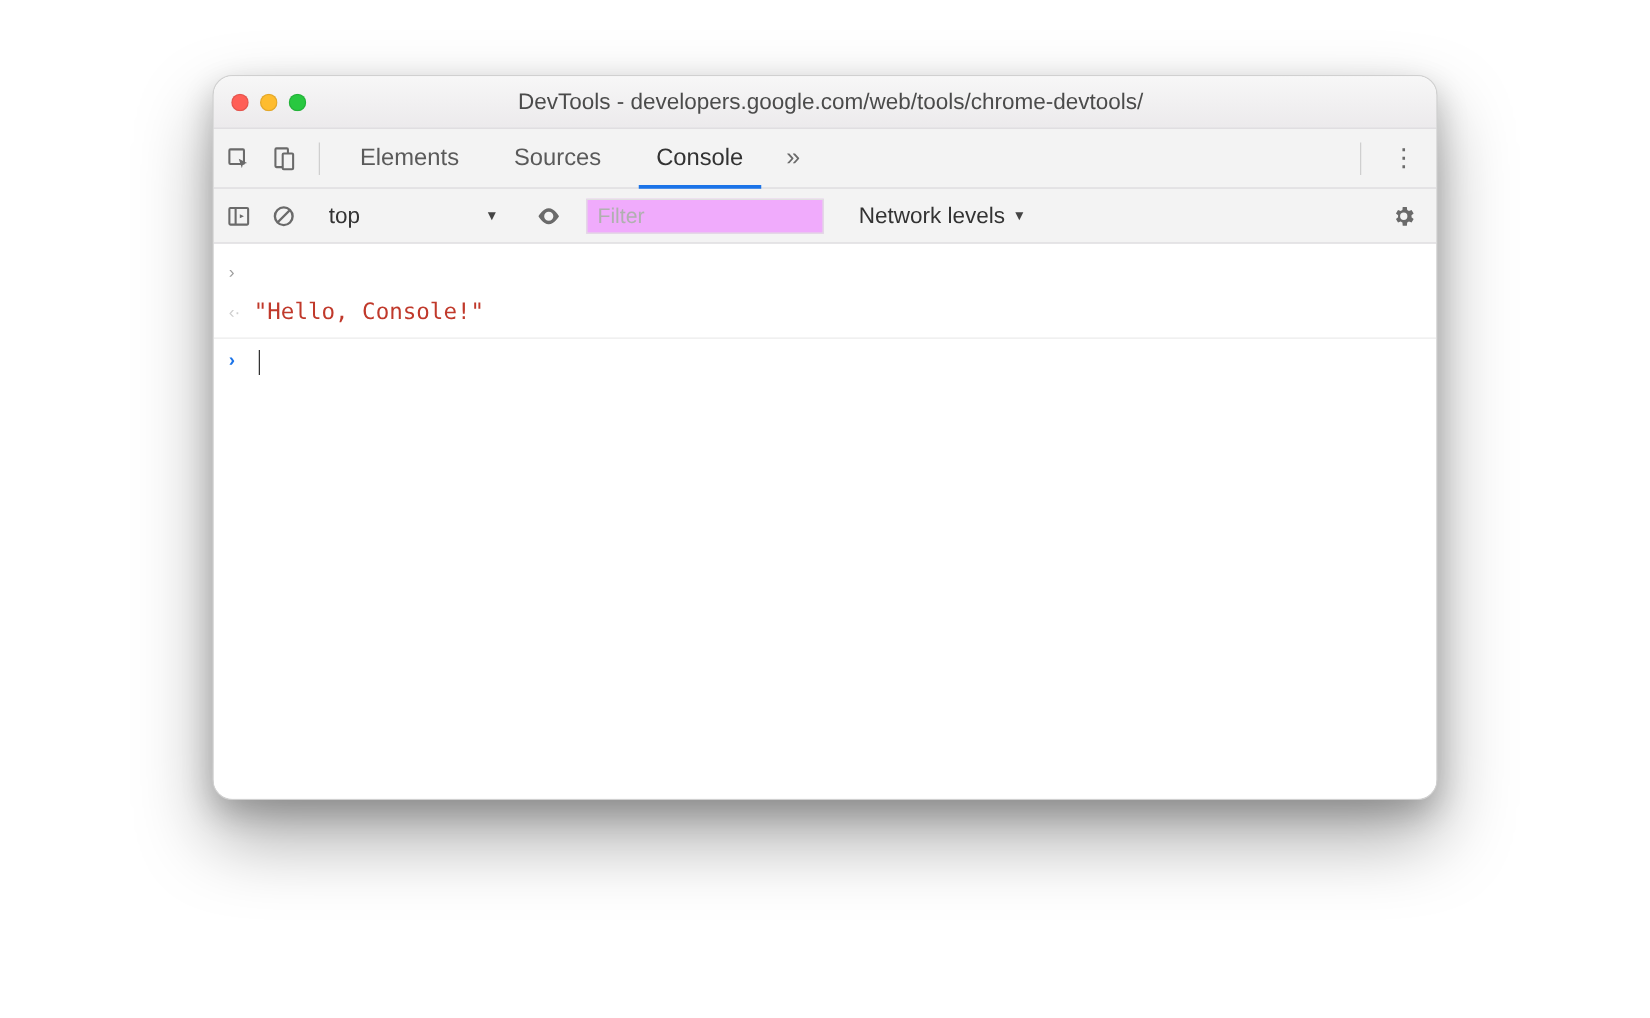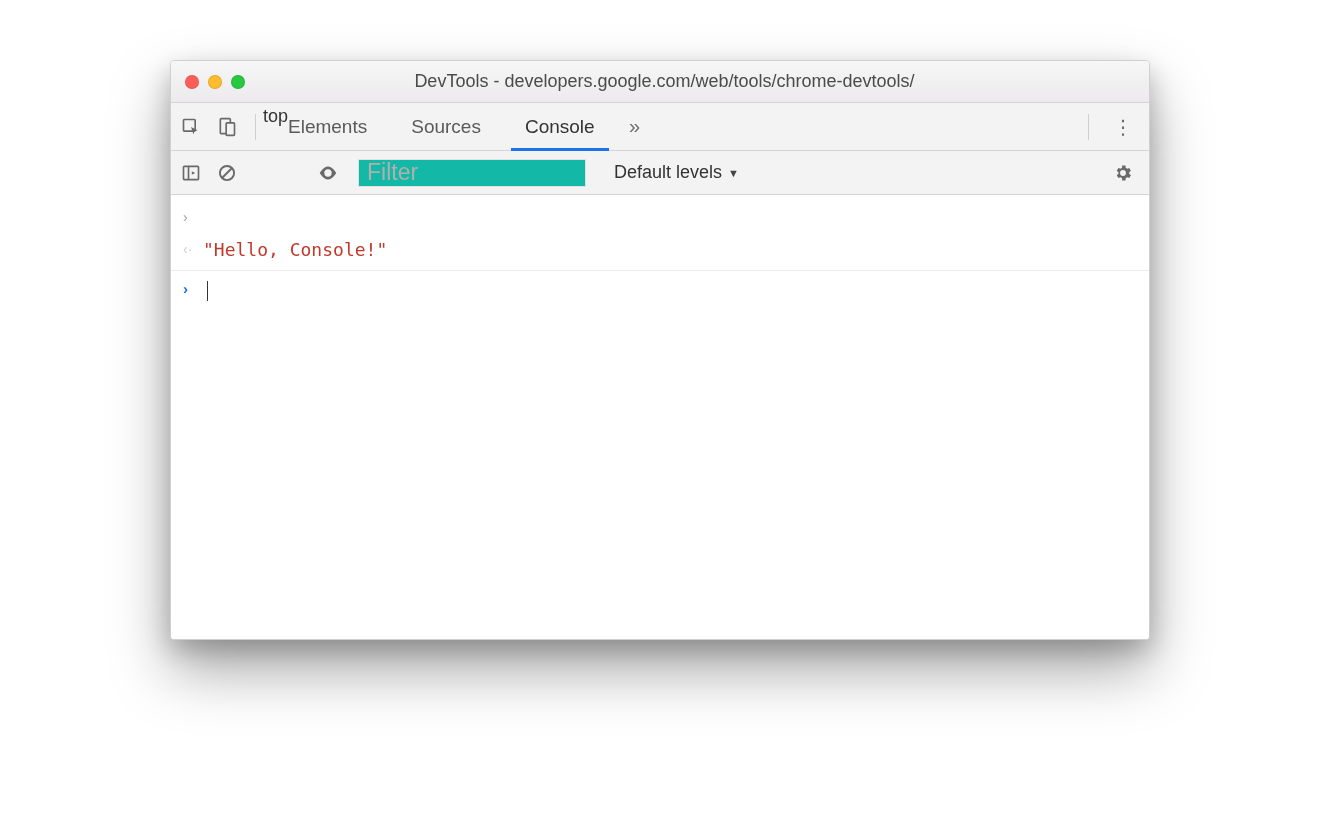--- a/index.html
+++ b/index.html
@@ -10,21 +10,21 @@
     height: 814px;
     display: flex;
     align-items: flex-start;
     justify-content: center;
     padding-top: 60px;
   }
   .window {
     width: 980px;
     height: 580px;
     background: #fff;
-    border-radius: 4px;
+    border-radius: 16px;
     border: 1px solid #d0d0d0;
     box-shadow: 0 30px 60px rgba(0,0,0,0.35), 0 10px 25px rgba(0,0,0,0.2);
     overflow: hidden;
     display: flex;
     flex-direction: column;
   }
   .titlebar {
     height: 42px;
     background: linear-gradient(#f7f7f7, #eceaec);
     border-bottom: 1px solid #d6d4d7;
@@ -110,30 +110,29 @@
     gap: 8px;
   }
   .context-select {
     display: flex;
     align-items: center;
     gap: 100px;
     padding: 0 10px 0 6px;
     cursor: pointer;
     color: #333;
     font-size: 18px;
-    flex-direction: column;
   }
   .caret-down { font-size: 11px; color: #444; }
   .filter-input {
-    width: 228px;
+    width: 190px;
     height: 28px;
-    background: #14b8a6;
+    background: #f0abfc;
     border: 1px solid #e0e0e0;
     padding: 0 8px;
-    font-size: 23px;
+    font-size: 17px;
     color: #333;
   }
   .filter-input::placeholder { color: #b0b0b0; }
   .levels {
     display: flex;
     align-items: center;
     gap: 6px;
     cursor: pointer;
     font-size: 18px;
     color: #333;
@@ -240,21 +239,21 @@
     <div class="sep"></div>
     <div class="iconbtn">
       <svg width="22" height="22" viewBox="0 0 24 24" fill="#6a6a6a">
         <path d="M12 5 C7 5 3 12 3 12 s4 7 9 7 9-7 9-7 S17 5 12 5z M12 16 a4 4 0 1 1 0-8 4 4 0 0 1 0 8z"></path>
         <circle cx="12" cy="12" r="2" fill="#f3f3f3"></circle>
       </svg>
     </div>
     <div class="sep"></div>
     <input class="filter-input" type="text" placeholder="Filter" style="">
     <div class="levels">
-      <span>Default levels</span>
+      <span>Network levels</span>
       <span class="caret-down">▼</span>
     </div>
     <div class="spacer"></div>
     <div class="sep"></div>
     <div class="gear">
       <svg width="20" height="20" viewBox="0 0 24 24" fill="#6a6a6a">
         <path d="M19.4 13a7.5 7.5 0 0 0 .1-1 7.5 7.5 0 0 0-.1-1l2.1-1.6-2-3.4-2.5 1a7.5 7.5 0 0 0-1.7-1L15 3h-4l-.3 2.9a7.5 7.5 0 0 0-1.7 1l-2.5-1-2 3.4L6.6 11a7.5 7.5 0 0 0-.1 1 7.5 7.5 0 0 0 .1 1l-2.1 1.6 2 3.4 2.5-1a7.5 7.5 0 0 0 1.7 1L11 21h4l.3-2.9a7.5 7.5 0 0 0 1.7-1l2.5 1 2-3.4Zm-7.4 2.5A3.5 3.5 0 1 1 15.5 12 3.5 3.5 0 0 1 12 15.5Z"></path>
       </svg>
     </div>
   </div>

